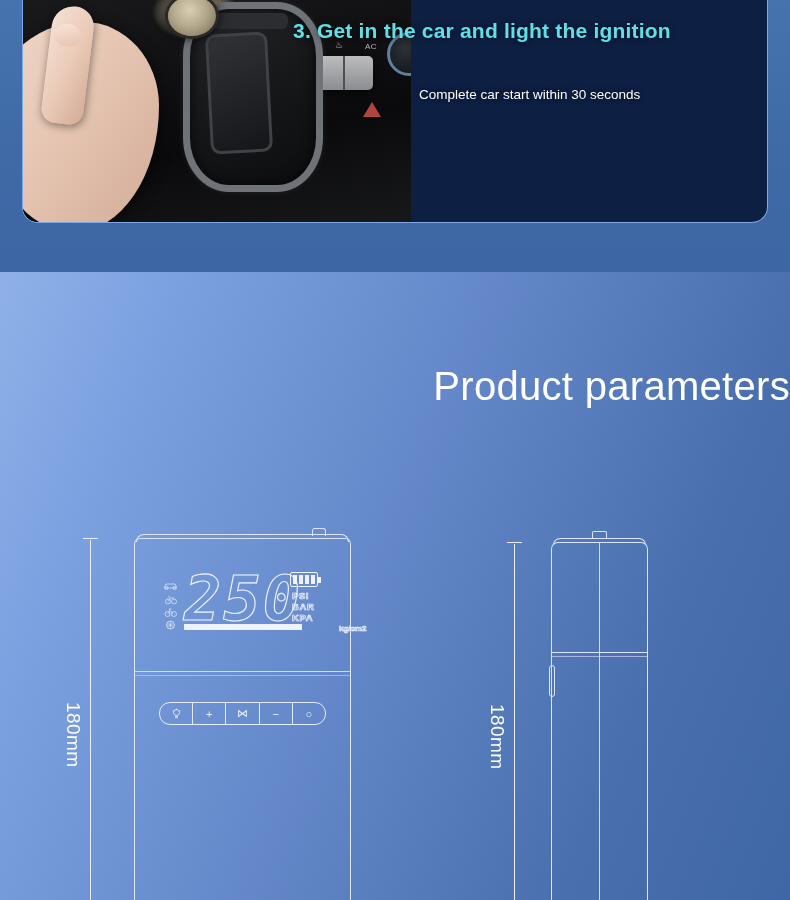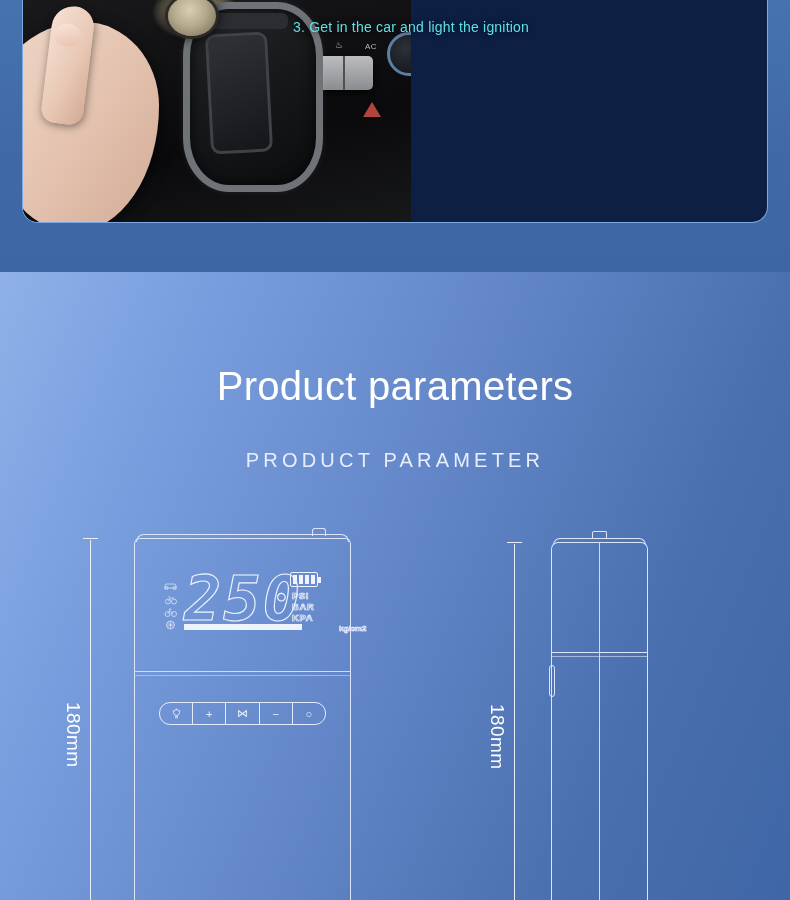--- a/index.html
+++ b/index.html
@@ -161,22 +161,22 @@
   }
   .photo-lbl.ac   { left: 342px; top: 48px; text-align: right; }
   .photo-lbl.fan  { left: 312px; top: 46px; font-size: 9px; }
 
   .step-title {
     position: absolute;
     left: 270px;
     top: 25px;
     width: 470px;
     color: #5fe0e8;
-    font-size: 14px;
-    font-weight: 400;
+    font-size: 21px;
+    font-weight: 700;
     letter-spacing: .2px;
     white-space: nowrap;
     text-shadow: 0 0 6px rgba(0,0,0,.55);
     z-index: 5;
   }
 
   .step-sub {
     position: absolute;
     left: 396px;
     top: 93px;
@@ -198,21 +198,21 @@
     height: 628px;
     background:
       linear-gradient(112deg, #8fb1e8 0%, #7ba0e0 18%, #6387c8 48%, #4a6fae 78%, #3f66a6 100%);
   }
 
   .param-title {
     position: absolute;
     top: 92px;
     left: 0;
     width: 790px;
-    text-align: center;
+    text-align: right;
     color: #ffffff;
     font-size: 40px;
     font-weight: 400;
     letter-spacing: .3px;
   }
 
   .param-sub {
     position: absolute;
     top: 177px;
     left: 0;
@@ -474,28 +474,28 @@
         </div>
         <div class="photo-startbtn"></div>
         <div class="photo-hand">
           <div class="photo-finger"></div>
           <div class="photo-nail"></div>
         </div>
       </div>
 
       <div class="step-title">3. Get in the car and light the ignition</div>
 
+      <div class="step-sub">Complete car start within 30 seconds</div>
     </div>
   </div>
 
   <div class="param-section">
 
     <div class="param-title">Product parameters</div>
 
-    <div class="param-sub">PRODUCT PARAMETER</div>
 
     <div class="prod-wrap">
 
       <div class="dim" style="left:90px; top:268px; height:360px;"></div>
       <div class="dim-tick" style="left:83px; top:266px;"></div>
       <div class="dim-label" style="left:84px; top:430px;">180mm</div>
 
       <div class="unit-front-nub"></div>
       <div class="unit-front-cap"></div>
       <div class="unit-front"></div>

